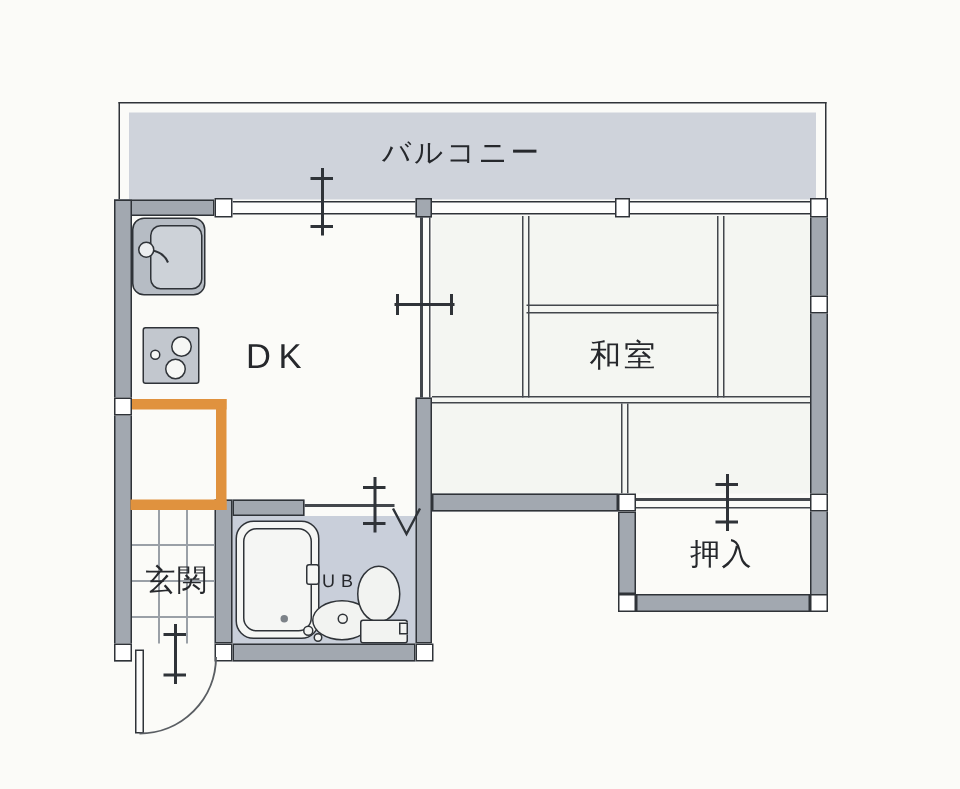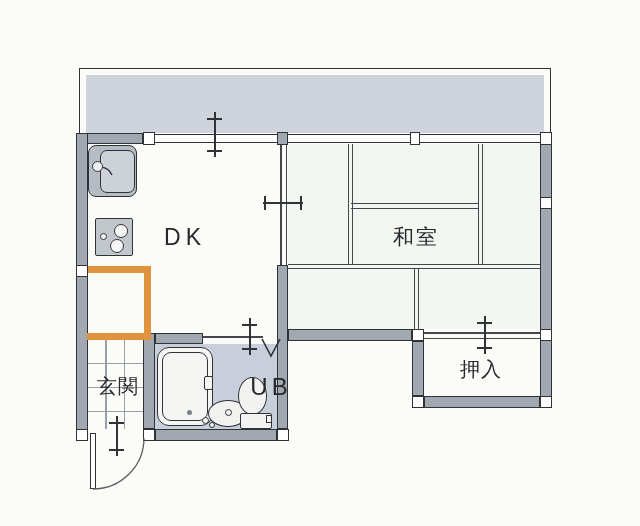--- a/index.html
+++ b/index.html
@@ -26,20 +26,21 @@
   .fixture{border:1.4px solid var(--wall-line);}
   svg{position:absolute;left:0;top:0;z-index:4;}
 </style>
 </head>
 <body>
 
 <div id="plan">
 
   <div style="left:79px;top:68px;width:472px;height:66px;border:1.5px solid var(--wall-line);border-bottom:none;background:transparent;"></div>
   <div style="left:86px;top:75px;width:458px;height:58px;background:var(--balcony-fill);"></div>
+  <div class="lbl" style="left:228px;top:90px;width:160px;height:24px;font-size:19px;letter-spacing:2px;">バルコニー</div>
 
   <div style="left:288px;top:144px;width:252px;height:185px;background:#f4f6f2;"></div>
   <div style="left:155px;top:344px;width:122px;height:85px;background:var(--bath-fill);"></div>
   <div style="left:88px;top:340px;width:55px;height:89px;z-index:1;background-image:
        repeating-linear-gradient(to right, transparent 0, transparent 17.5px, var(--tile-line) 17.5px, var(--tile-line) 18.7px),
        repeating-linear-gradient(to bottom, transparent 0, transparent 22.8px, var(--tile-line) 22.8px, var(--tile-line) 24px);"></div>
 
   <div style="left:87px;top:266px;width:64px;height:74px;z-index:2;border-top:7px solid var(--accent-orange);border-right:7px solid var(--accent-orange);border-bottom:7px solid var(--accent-orange);"></div>
 
   <div class="wall" style="left:76px;top:133px;width:67px;height:11px;"></div>
@@ -124,16 +125,16 @@
 
   <svg width="640" height="526" viewBox="0 0 640 526">
     <path d="M 93 489 A 51 51 0 0 0 144 438" fill="none" stroke="#5a5e63" stroke-width="1.3"></path>
     <path d="M 262 339 L 271 356 L 280 339" fill="none" stroke="#2f3338" stroke-width="1.6"></path>
     <path d="M 101 167 Q 109 168 112 175" fill="none" stroke="#2f3338" stroke-width="1.4"></path>
   </svg>
 
   <div class="lbl" style="left:380px;top:224px;width:72px;height:26px;font-size:21px;letter-spacing:2px;">和室</div>
   <div class="lbl" style="left:150px;top:222px;width:70px;height:30px;font-size:23px;letter-spacing:5px;">DK</div>
   <div class="lbl" style="left:92px;top:374px;width:52px;height:24px;font-size:20px;letter-spacing:1px;">玄関</div>
-  <div class="lbl" style="left:205px;top:376px;width:44px;height:22px;font-size:24px;letter-spacing:4px;margin-left:44px;">UB</div>
+  <div class="lbl" style="left:205px;top:376px;width:44px;height:22px;font-size:12px;letter-spacing:4px;">UB</div>
   <div class="lbl" style="left:457px;top:357px;width:48px;height:24px;font-size:20px;letter-spacing:1px;">押入</div>
 
 </div>
 
 </body></html>

